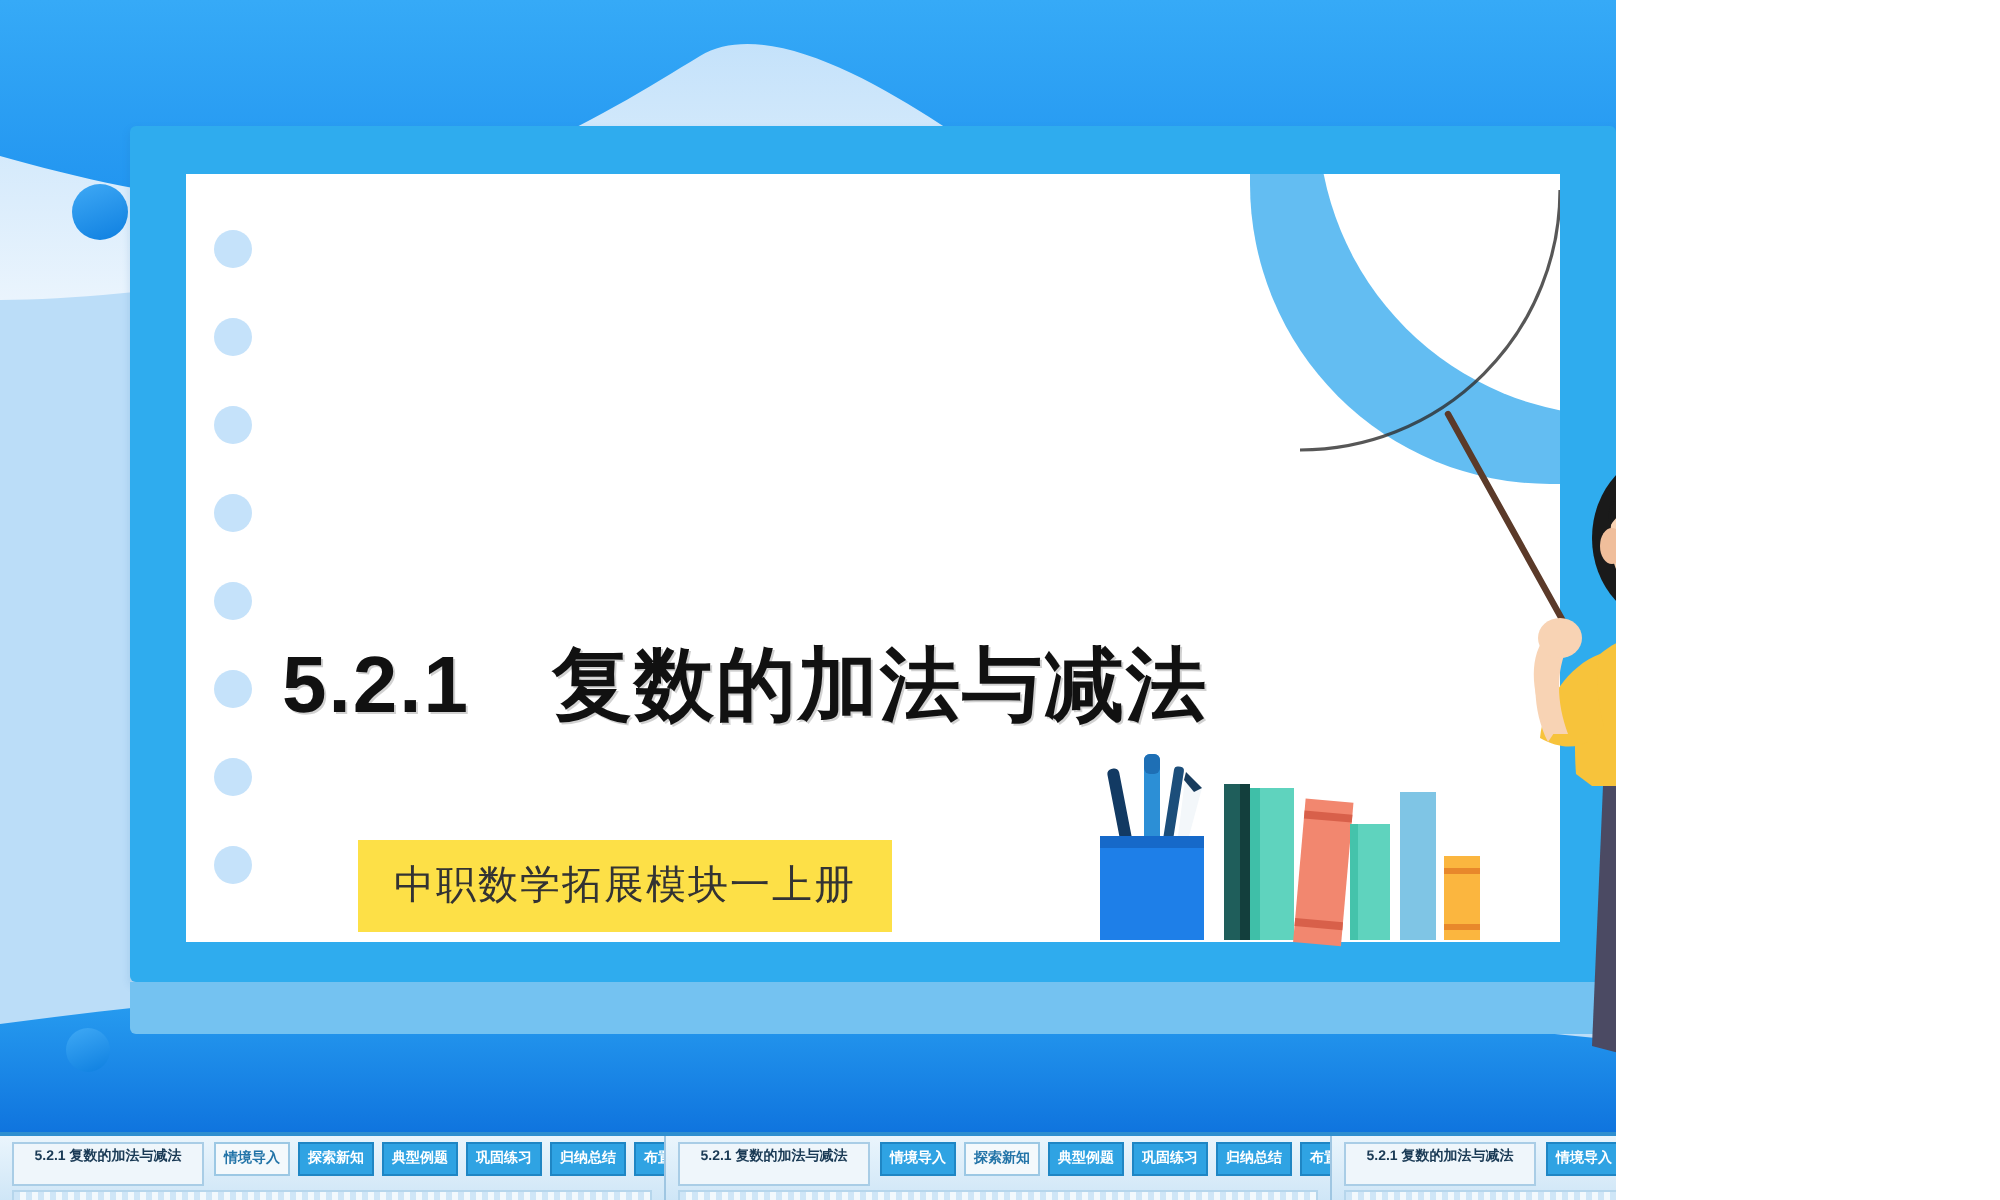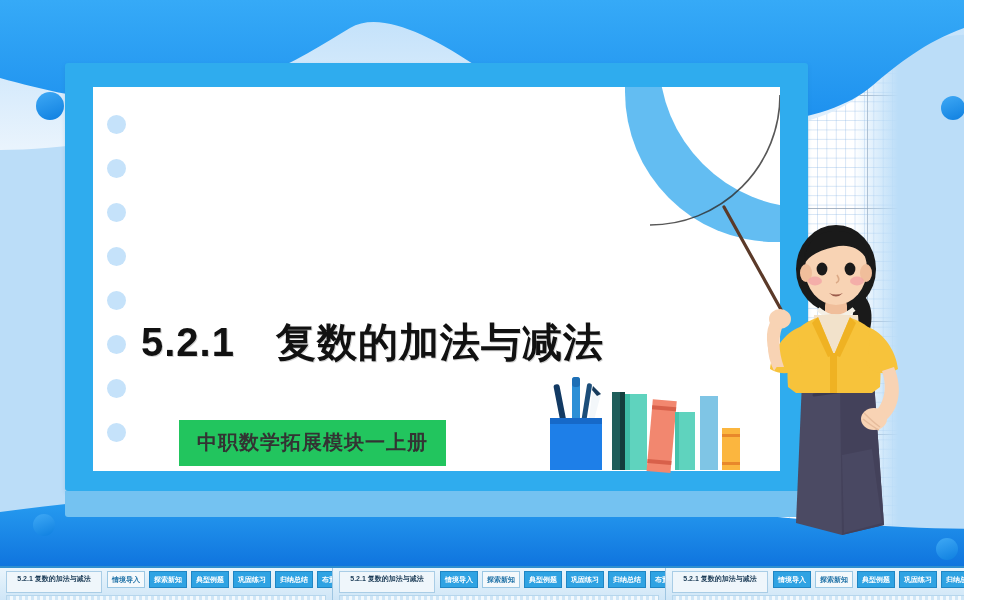--- a/index.html
+++ b/index.html
@@ -1,21 +1,21 @@
 <!DOCTYPE html>
 <html><head>
 <meta charset="utf-8">
 <style>
   html,body{margin:0;padding:0;}
   body{
     width:1000px;height:600px;overflow:hidden;
     font-family:"Liberation Sans","DejaVu Sans",sans-serif;
     background:#ffffff;
   }
-  .stage{position:relative;width:964px;height:600px;overflow:hidden;background:#EAF3FB;}
+  .stage{position:relative;width:808px;height:600px;overflow:hidden;background:#EAF3FB;}
 
   
   .bg-base{position:absolute;inset:0;background:#ffffff;}
   .bg-grid{
     position:absolute;left:0;top:0;width:1000px;height:570px;
     background-color:#ffffff;
     background-image:
       linear-gradient(to right, rgba(120,170,225,.30) 1px, transparent 1px),
       linear-gradient(to bottom, rgba(120,170,225,.30) 1px, transparent 1px),
       linear-gradient(to right, rgba(110,130,155,.60) 1px, transparent 1px),
@@ -71,21 +71,21 @@
   }
 
   .title{
     position:absolute;left:48px;top:228px;
     font-size:40px;font-weight:bold;color:#111;
     letter-spacing:1px;white-space:nowrap;
     text-shadow:1px 1px 0 rgba(0,0,0,.18);
   }
   .subtitle-box{
     position:absolute;left:86px;top:333px;
-    background:#22c55e;padding:9px 18px 10px 18px;font-weight:bold;
+    background:#fde047;padding:9px 18px 10px 18px;
   }
   .subtitle-box span{font-size:20px;color:#333;letter-spacing:1px;}
 
   
   .illus-books{position:absolute;left:532px;top:372px;width:210px;height:102px;}
   .teacher{position:absolute;left:722px;top:205px;width:228px;height:360px;}
 
   
   .bottom-strip{
     position:absolute;left:0;bottom:0;width:1000px;height:32px;

